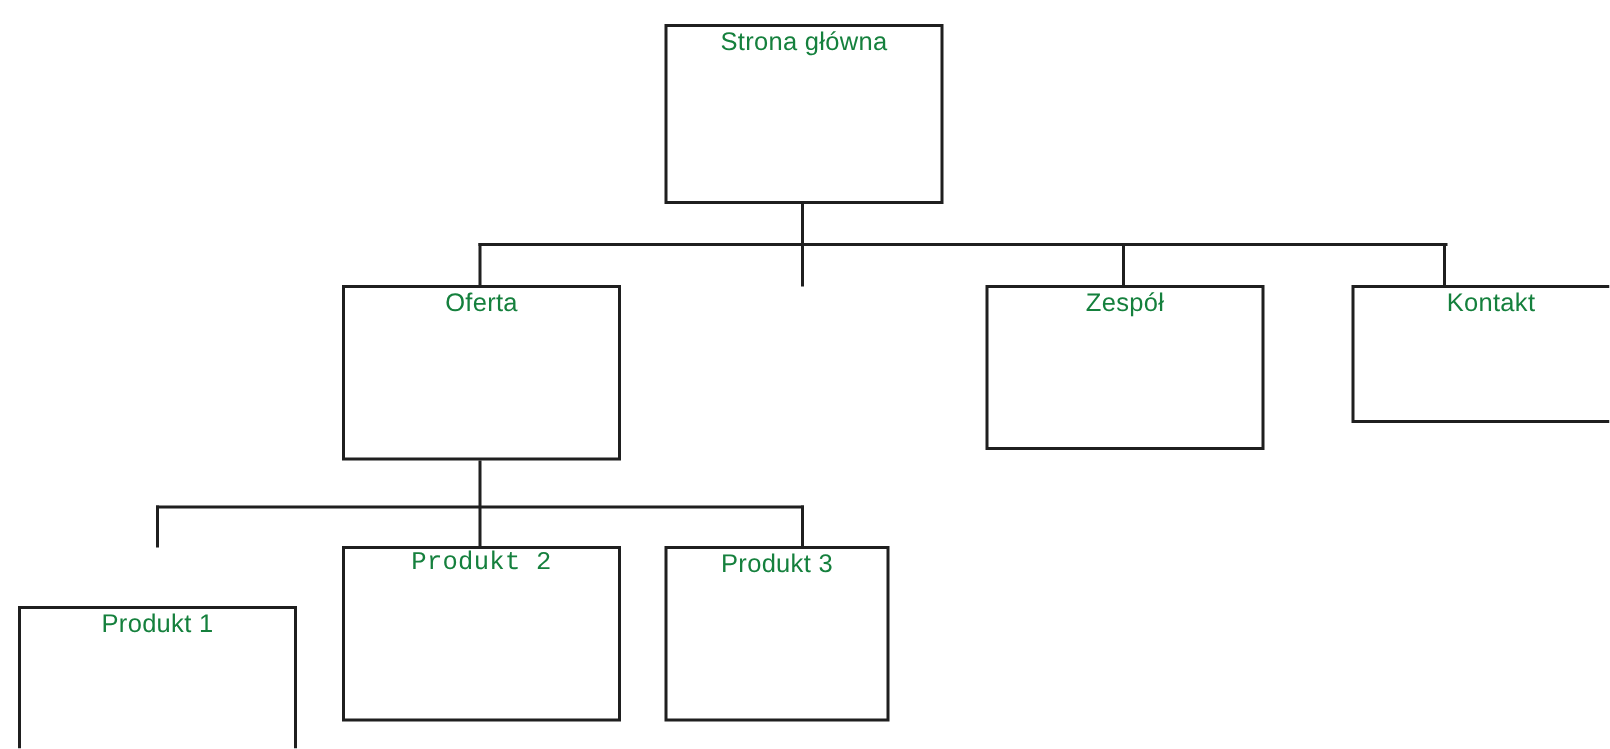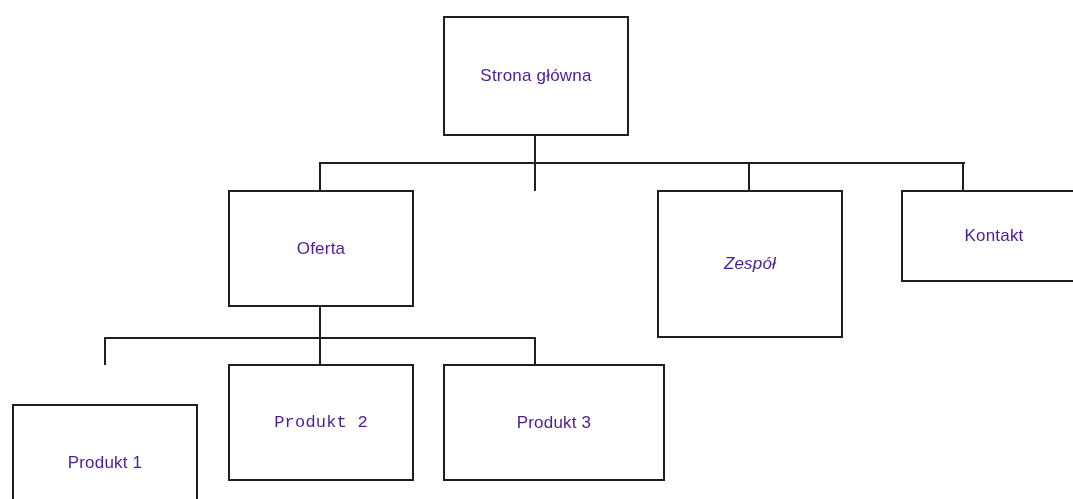--- a/index.html
+++ b/index.html
@@ -14,41 +14,41 @@
     background: #ffffff;
     font-family: "Liberation Sans", "DejaVu Sans", sans-serif;
     overflow: hidden;
   }
   .node {
     position: absolute;
     box-sizing: border-box;
     background: #ffffff;
     border: 2px solid #1f1f1f;
     display: flex;
-    align-items: center;
+    align-items: flex-start;
     justify-content: center;
     text-align: center;
     font-size: 17px;
-    color: #4c1d95;
+    color: #15803d;
     letter-spacing: 0.2px;
   }
   .edge {
     position: absolute;
     background: #1f1f1f;
   }
 
   
   .n-home     { left: 443px; top: 16px;  width: 186px; height: 120px; }
   .n-oferta   { left: 228px; top: 190px; width: 186px; height: 117px; }
   .n-ofirmie  { left: 443px; top: 190px; width: 186px; height: 117px; }
-  .n-zespol   { left: 657px; top: 190px; width: 186px; height: 148px; font-style: italic; }
+  .n-zespol   { left: 657px; top: 190px; width: 186px; height: 110px; }
   .n-kontakt  { left: 901px; top: 190px; width: 186px; height: 92px; }
   .n-produkt1 { left: 12px;  top: 364px; width: 186px; height: 117px; margin-top: 40px; }
   .n-produkt2 { left: 228px; top: 364px; width: 186px; height: 117px; font-family: Liberation Mono, monospace; }
-  .n-produkt3 { left: 443px; top: 364px; width: 222px; height: 117px; }
+  .n-produkt3 { left: 443px; top: 364px; width: 150px; height: 117px; }
 
   
   
   .e-home-down      { left: 534px; top: 135px; width: 2px;   height: 56px; } 
   .e-bus1           { left: 319px; top: 162px; width: 646px; height: 2px;  }
   .e-stub-oferta    { left: 319px; top: 162px; width: 2px;   height: 29px; }
   .e-stub-zespol    { left: 748px; top: 162px; width: 2px;   height: 29px; }
   .e-stub-kontakt   { left: 962px; top: 162px; width: 2px;   height: 29px; }
   
   .e-oferta-down    { left: 319px; top: 306px; width: 2px;   height: 59px; }

